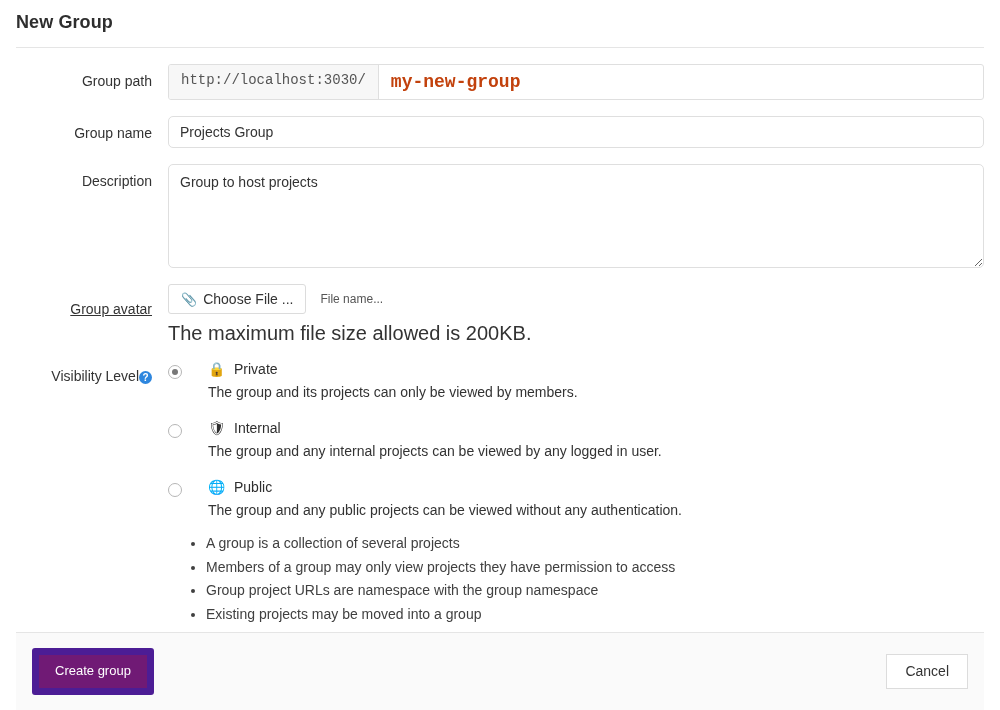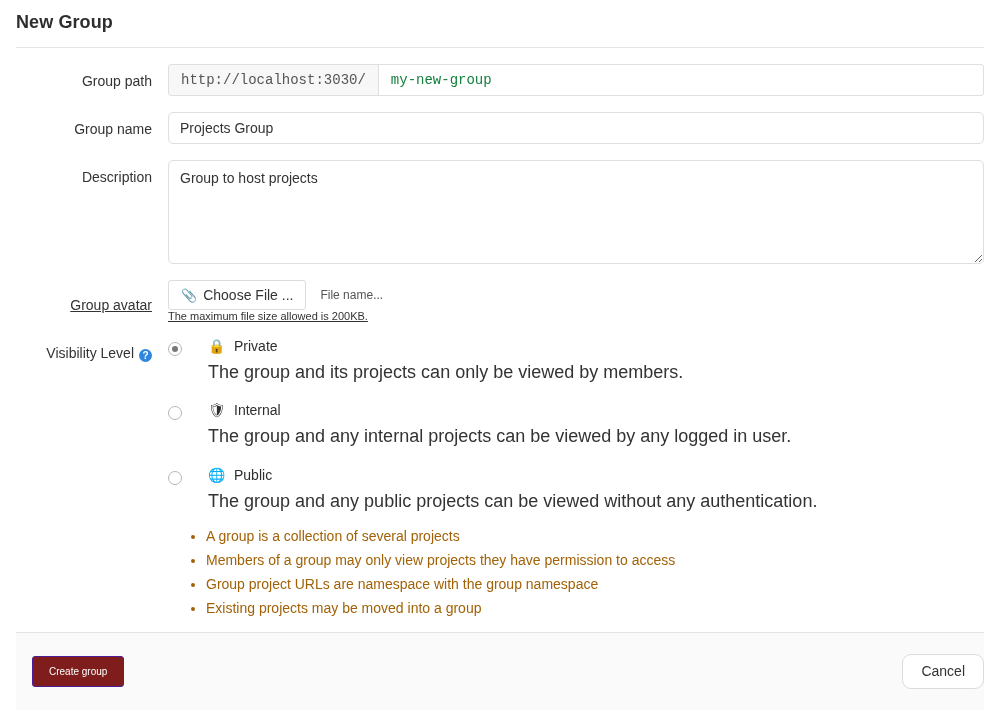--- a/index.html
+++ b/index.html
@@ -68,25 +68,26 @@
     font-size: 14px;
     color: #555555;
     white-space: nowrap;
     font-family: Liberation Mono, monospace;
   }
   .input-group input {
     flex: 1 1 auto;
     border: 0;
     outline: none;
     padding: 7px 12px;
-    font-size: 14px;
+    font-size: 18px;
     font-family: "Liberation Mono", monospace;
-    color: #15803d;
+    color: #c2410c;
     background: transparent;
     min-width: 0;
+    font-weight: bold;
   }
   .text-input {
     width: 100%;
     border: 1px solid #dfdfdf;
     border-radius: 5px;
     padding: 7px 11px;
     font-size: 14px;
     font-family: "Liberation Sans", sans-serif;
     color: #333333;
     outline: none;
@@ -121,30 +122,29 @@
     font-size: 13px;
     color: #666666;
     transform: rotate(0deg);
   }
   .file-name {
     margin-left: 14px;
     font-size: 12px;
     color: #555555;
   }
   .file-help {
-    font-size: 11px;
-    color: #333333;
-    text-decoration: underline;
+    margin-top: 8px;
+    font-size: 20px;
+    color: #333333;
   }
   .vis-row .form-label {
     padding-top: 6px;
     display: flex;
     justify-content: flex-end;
-    align-items: flex-end;
-    gap: 5px;
+    align-items: center;
   }
   .help-icon {
     display: inline-block;
     width: 13px;
     height: 13px;
     border-radius: 50%;
     background: #2e86de;
     color: #ffffff;
     font-size: 10px;
     line-height: 13px;
@@ -192,69 +192,69 @@
     text-align: center;
     font-size: 14px;
     color: #2e2e2e;
     line-height: 1;
   }
   .radio-title {
     font-size: 14px;
     color: #2e2e2e;
   }
   .radio-desc {
-    font-size: 18px;
+    font-size: 14px;
     color: #333333;
     margin-top: 6px;
     margin-left: 0;
     line-height: 1.35;
   }
   .notes {
     margin: 0 0 0 14px;
     padding-left: 24px;
     font-size: 14px;
-    color: #a16207;
+    color: #404040;
   }
   .notes li {
     margin-bottom: 5px;
     line-height: 1.35;
   }
   .footer {
     position: absolute;
     left: 16px;
     right: 16px;
     bottom: 0;
     height: 78px;
     border-top: 1px solid #e5e5e5;
     background: #fafafa;
     display: flex;
     align-items: center;
     justify-content: space-between;
     padding: 0 0px;
   }
   .btn-create {
-    background: #7f1d1d;
-    border: 1px solid #4c1d95;
+    background: #701a75;
+    border: 7px solid #4c1d95;
     border-radius: 3px;
     color: #ffffff;
-    font-size: 10px;
+    font-size: 13px;
     padding: 9px 16px;
     cursor: pointer;
     margin-left: 16px;
     line-height: 1.1;
   }
   .btn-cancel {
     background: #ffffff;
     border: 1px solid #dcdcdc;
-    border-radius: 9px;
+    border-radius: 0;
     color: #333333;
     font-size: 14px;
     padding: 9px 18px;
     cursor: pointer;
-    margin-right: 0;
+    margin-right: 16px;
     line-height: 1.1;
   }
   .footer-inner {
     width: 100%;
     display: flex;
     align-items: center;
     justify-content: space-between;
   }
 </style>
 </head>

